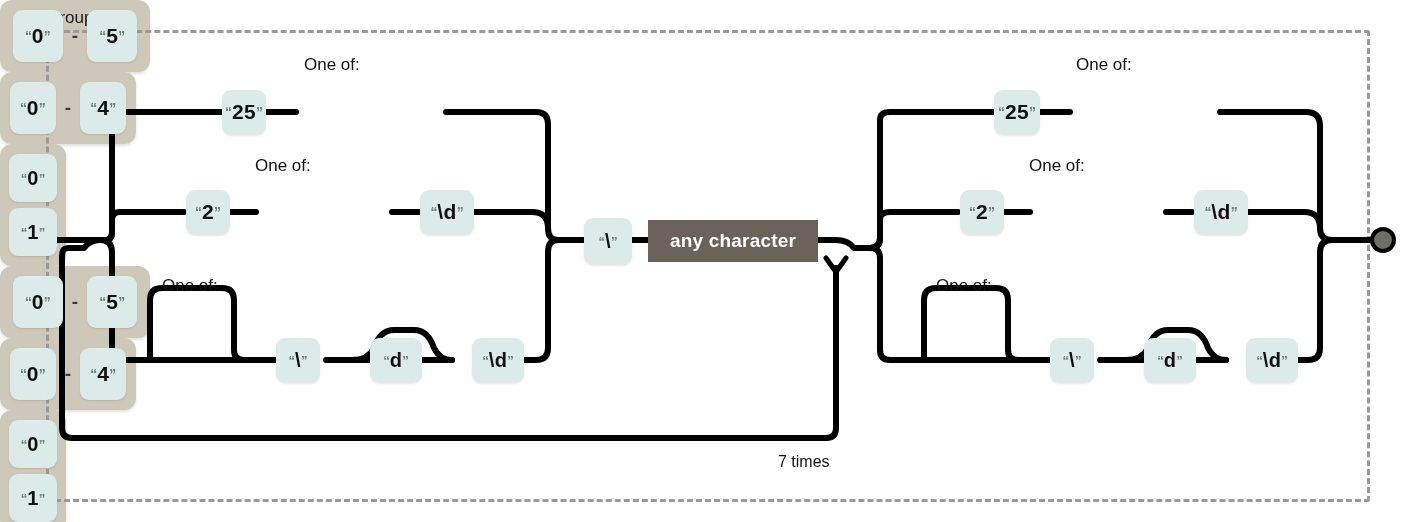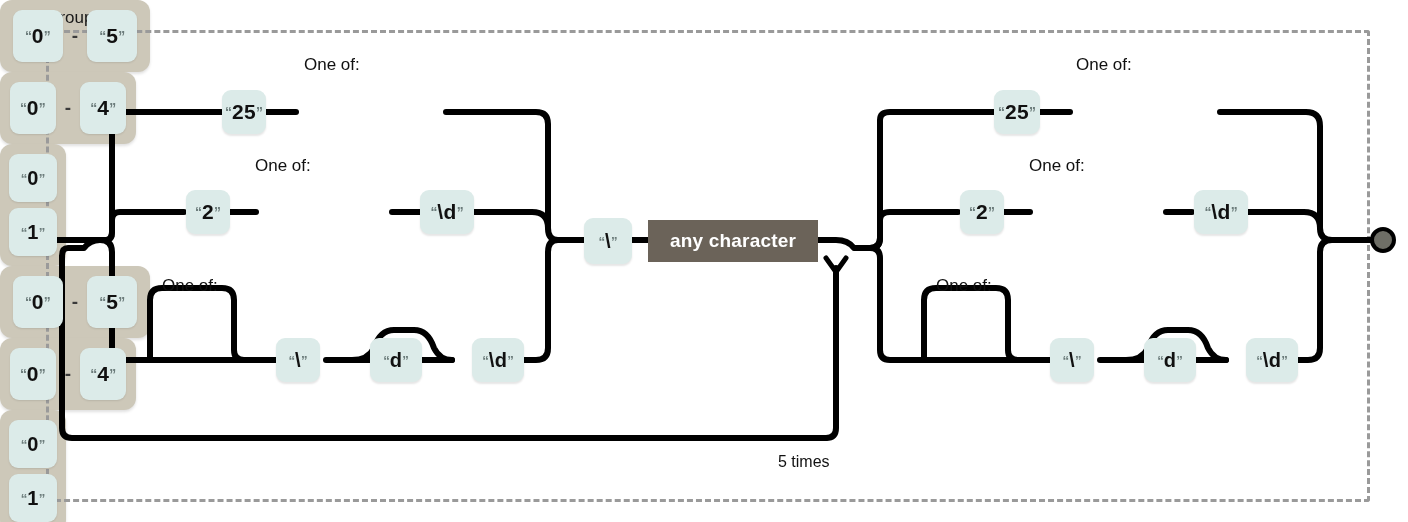--- a/index.html
+++ b/index.html
@@ -186,21 +186,21 @@
       <span class="q">”</span>
   </div>
 
   <div class="node lit" style="left:584px;top:218px;width:48px;height:46px;font-size:20px;">
     <span class="q">“</span>
       <span class="v">\</span>
       <span class="q">”</span>
   </div>
   <div class="anychar" style="left:648px;top:220px;width:170px;height:42px;">any character</div>
 
-  <div class="looplabel" style="left:778px;top:453px;">5 times</div>
+  <div class="looplabel" style="left:778px;top:453px;">7 times</div>
 
   <div class="caption" style="left:1076px;top:55px;">One of:</div>
   <div class="node lit" style="left:994px;top:90px;width:46px;height:44px;font-size:21px;">
     <span class="q">“</span>
       <span class="v">25</span>
       <span class="q">”</span>
   </div>
   <div class="oneof" style="left:1070px;top:74px;width:150px;height:72px;">
     <div class="node lit" style="position:relative;width:50px;height:52px;font-size:21px;">
       <span class="q">“</span>

